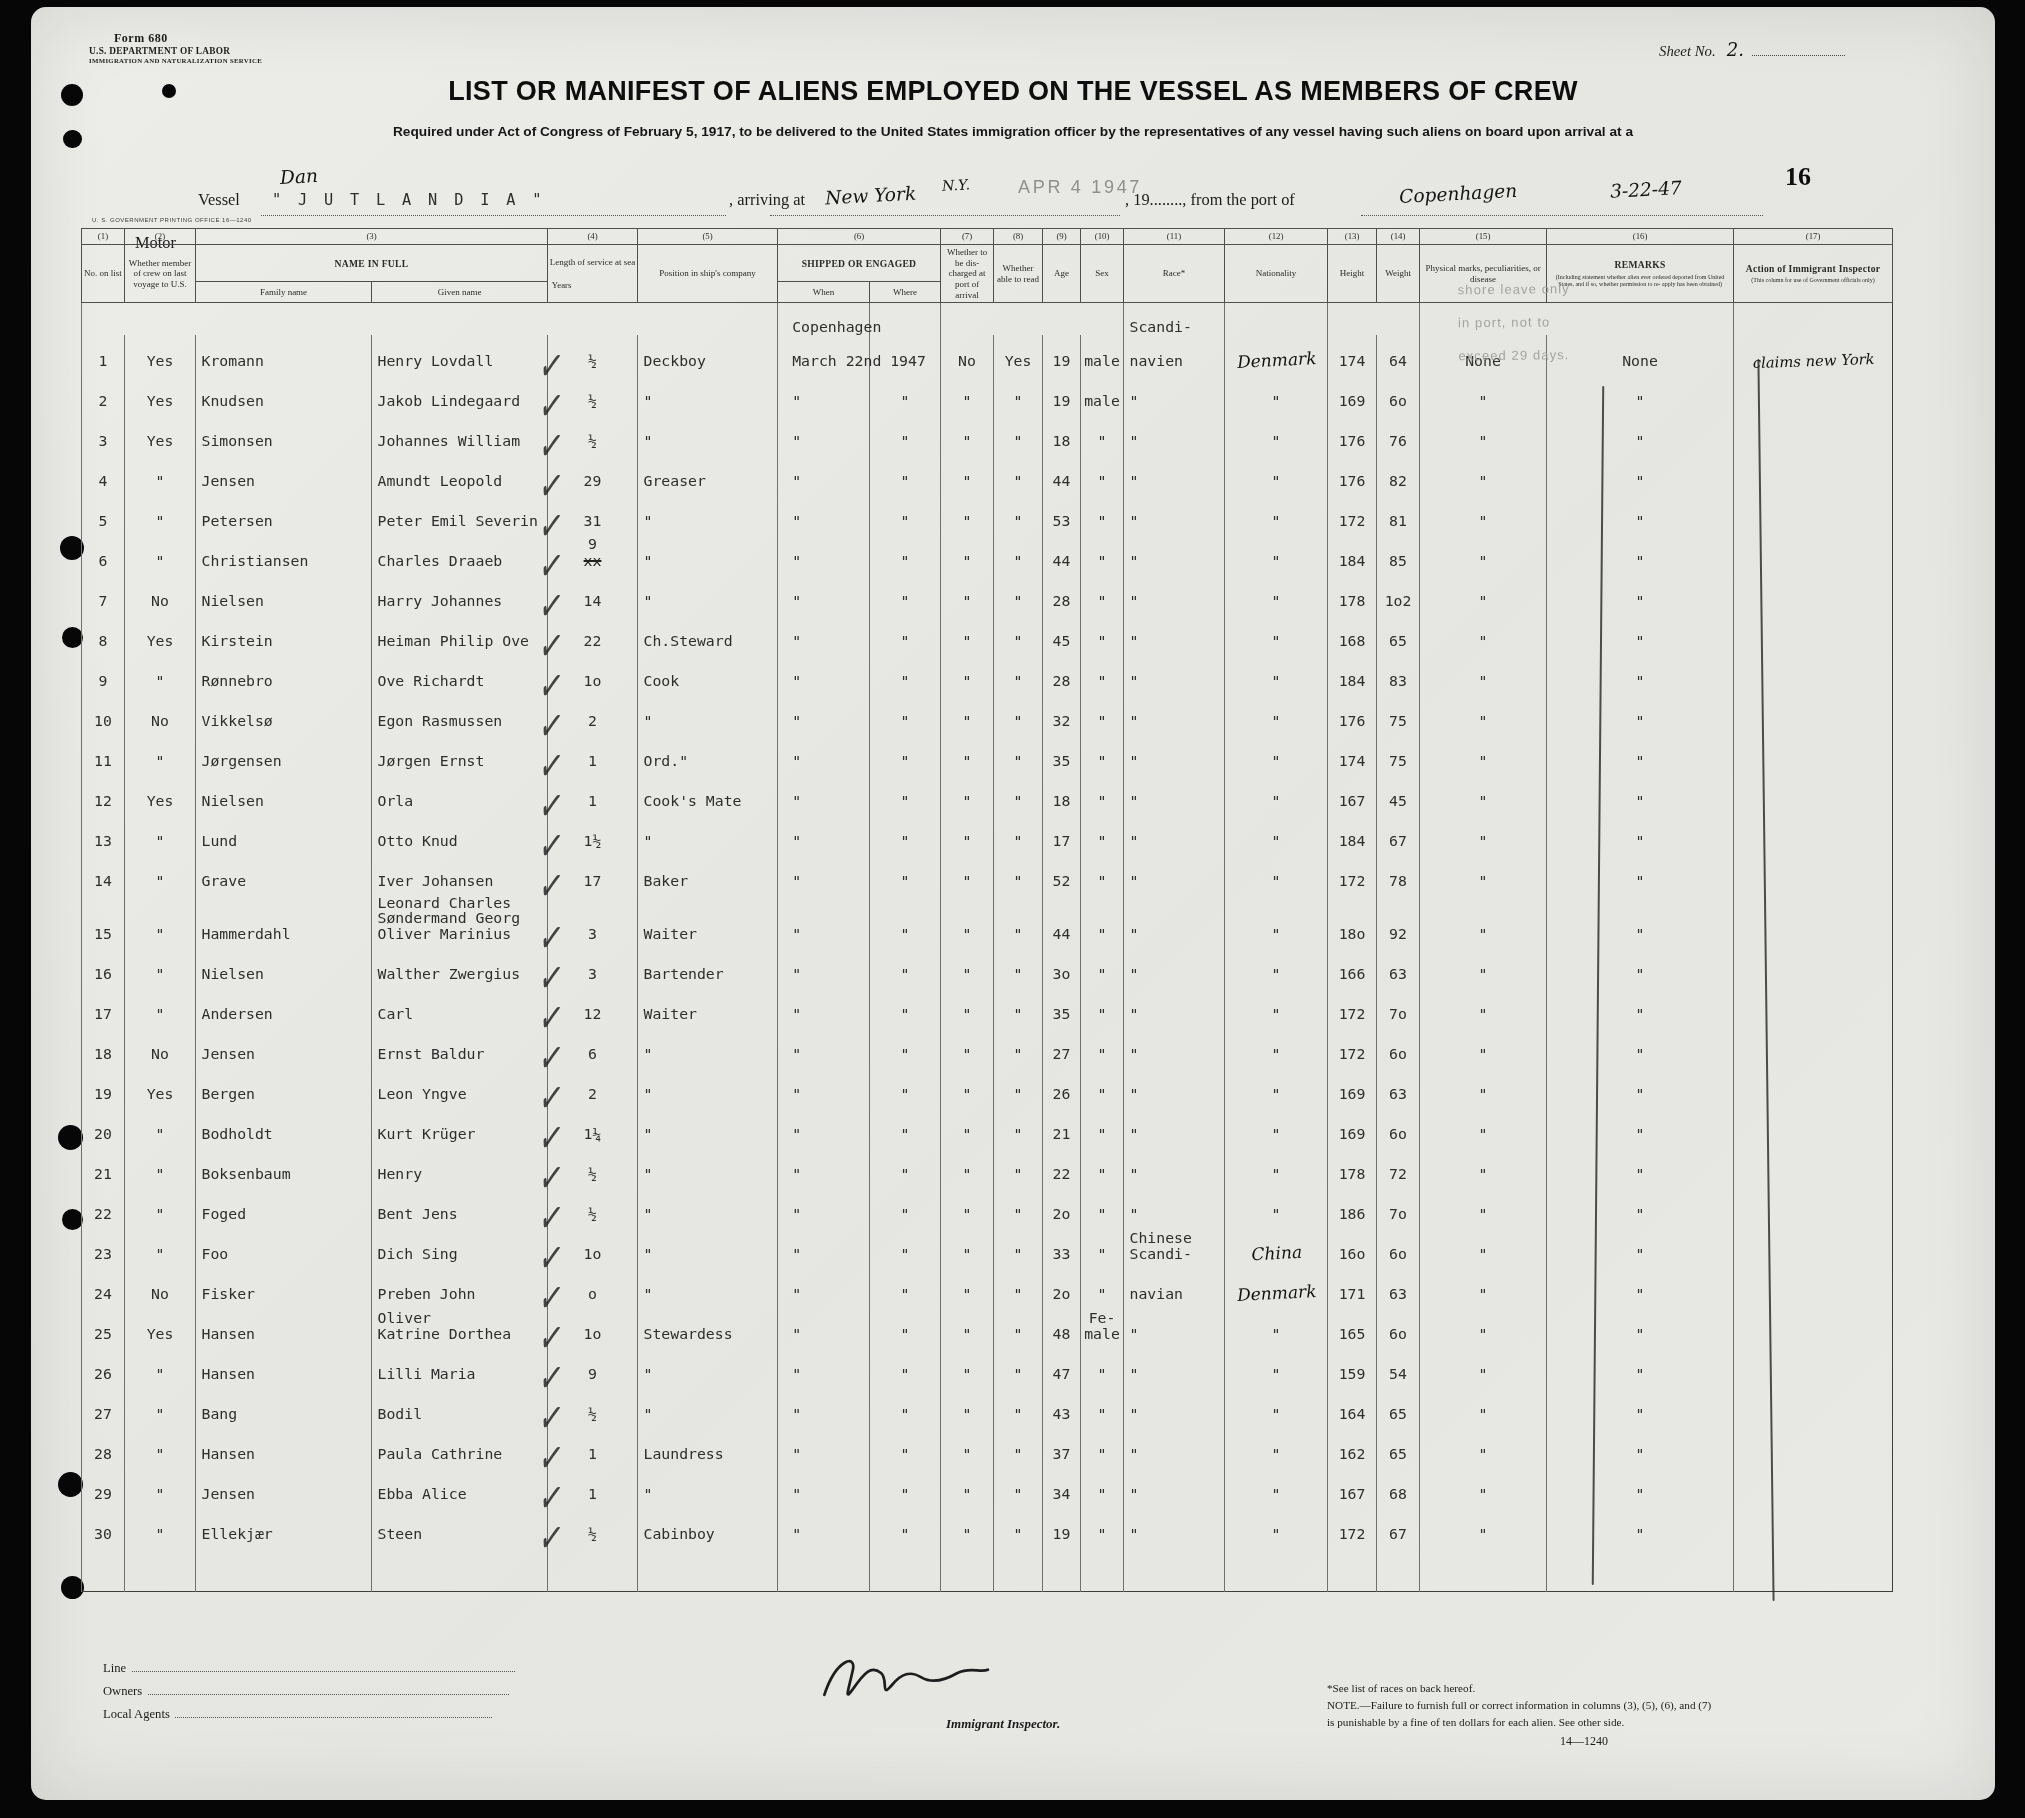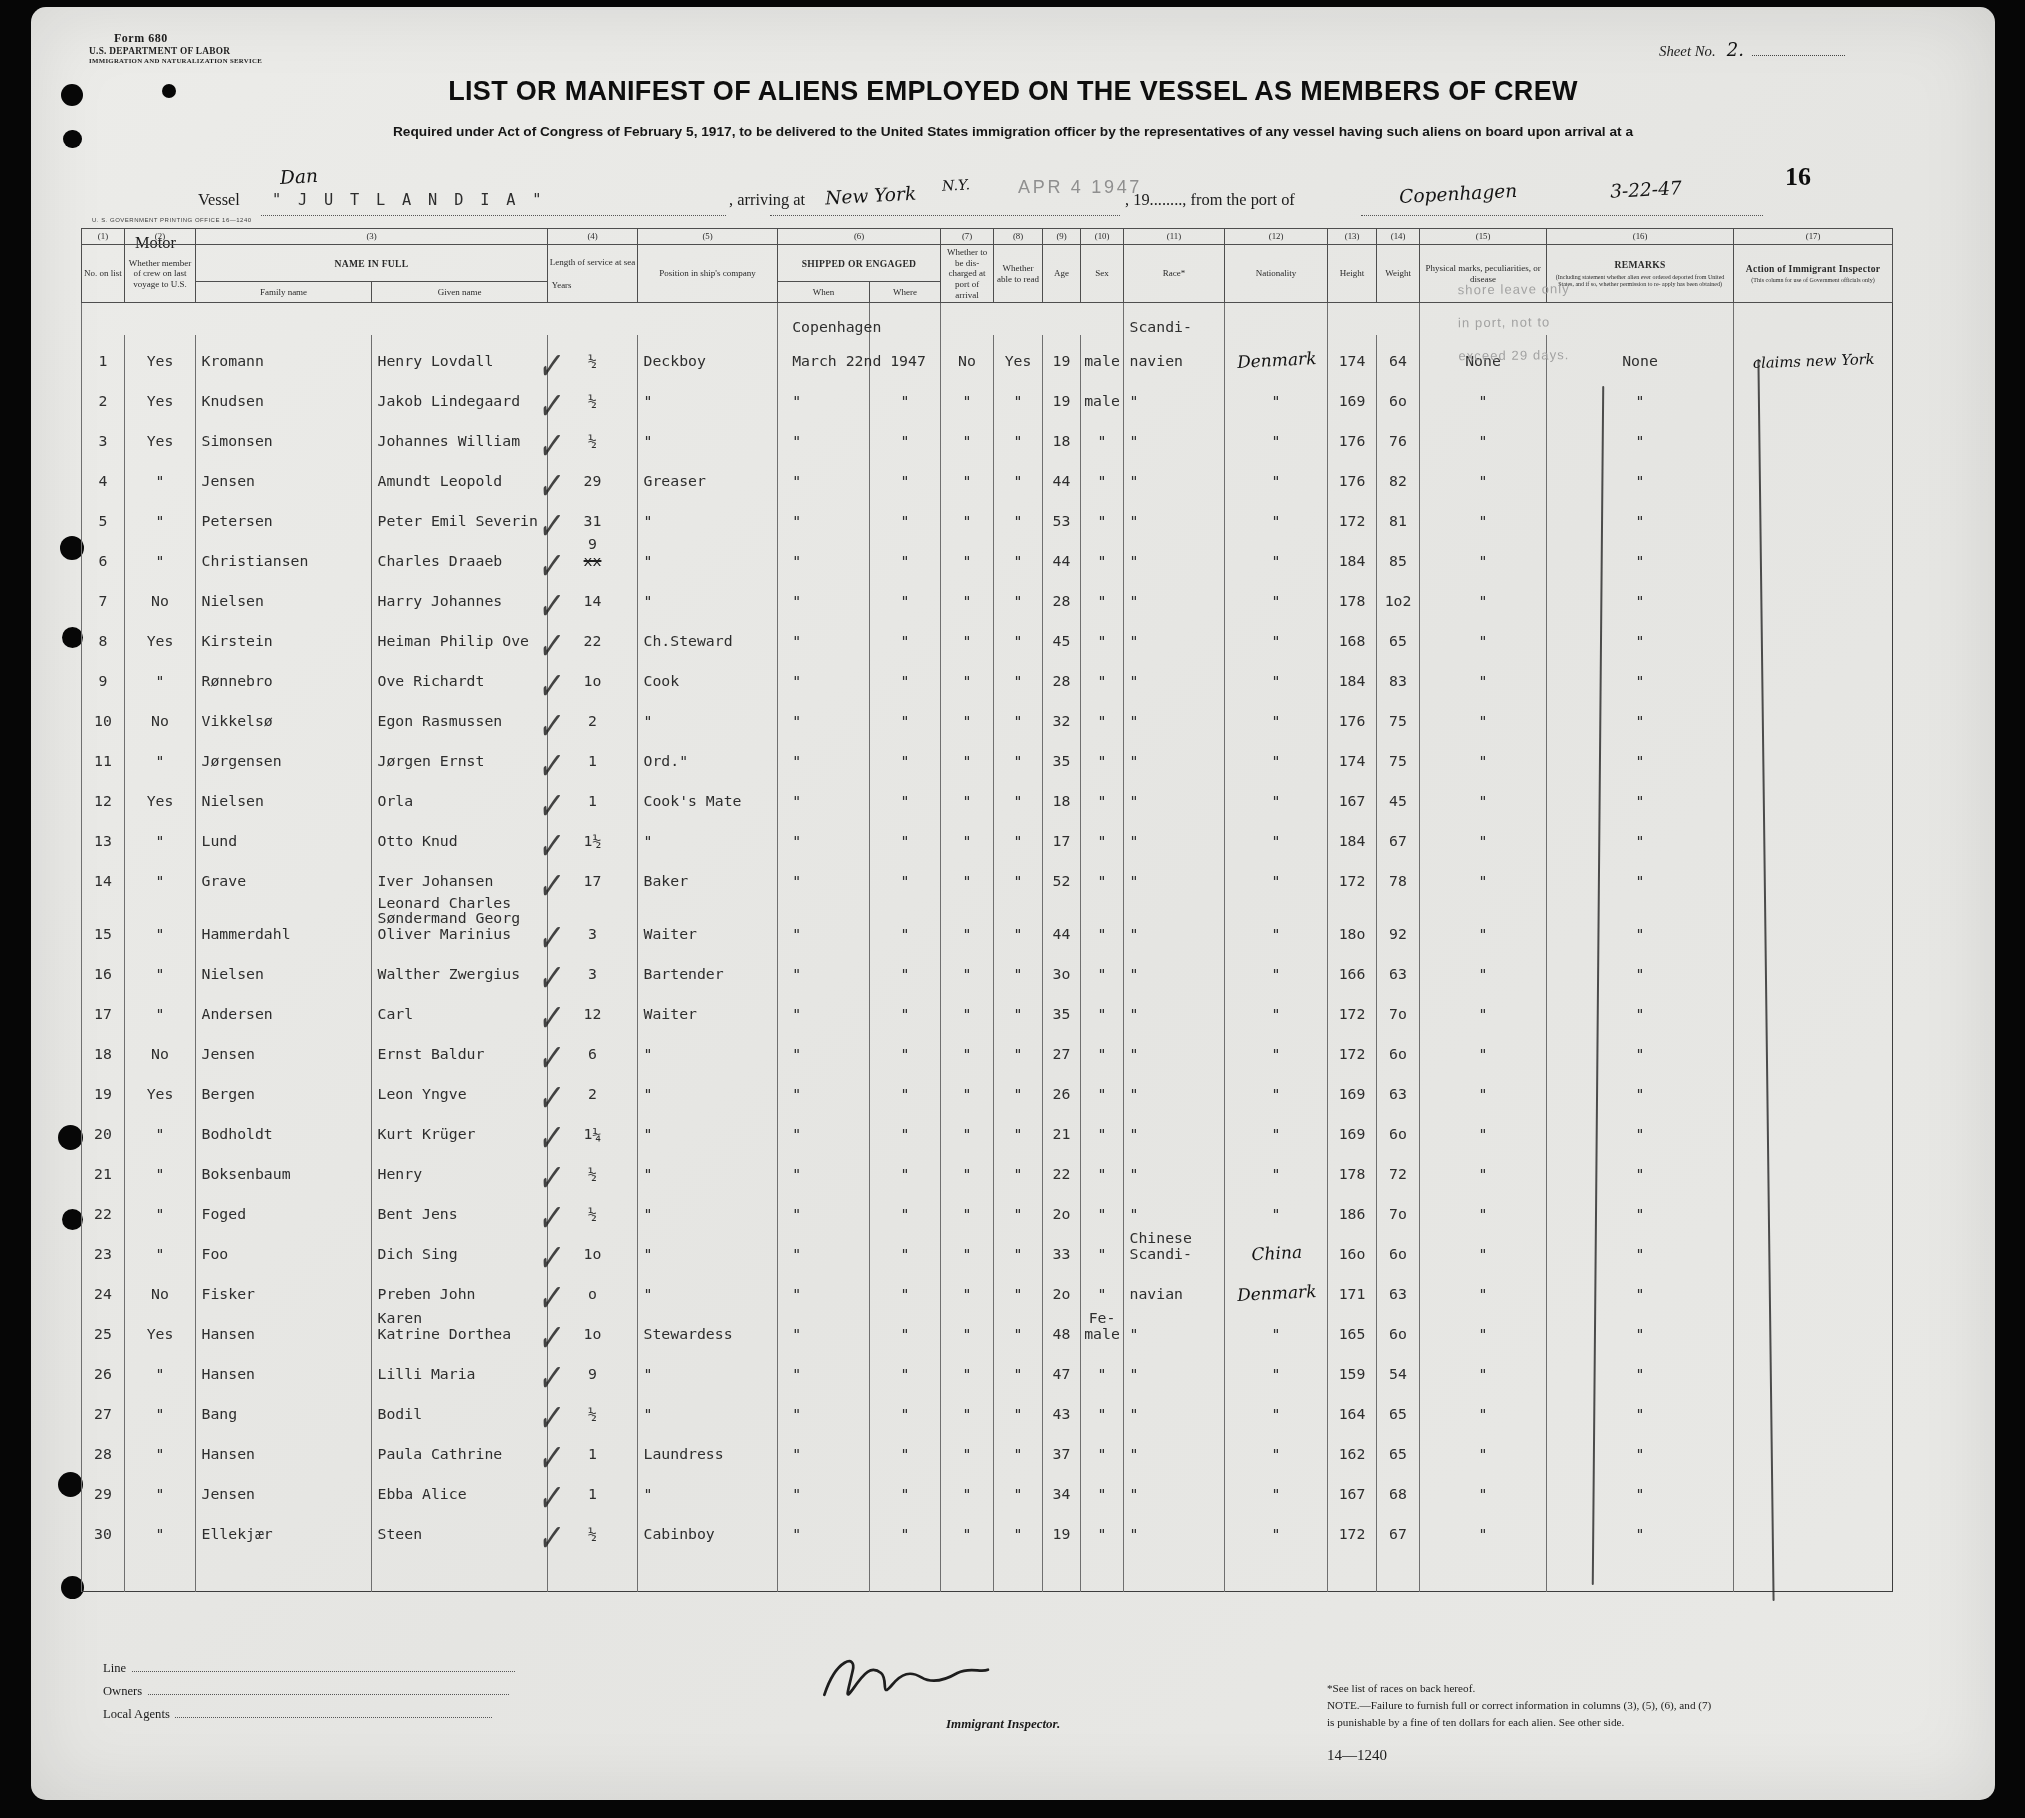--- a/index.html
+++ b/index.html
@@ -83,21 +83,21 @@
 
   .fleft { position:absolute; left:72px; top:1654px; font-family:"Liberation Serif",serif;
            font-size:12.6px; color:#1b1b1b; }
   .frow { margin-bottom:8.2px; }
   .fdots { display:inline-block; border-bottom:1.6px dotted #555; height:9.9px; margin-left:5.5px; }
   .sig { position:absolute; left:783px; top:1642px; }
   .insp { position:absolute; left:915px; top:1709px; font-family:"Liberation Serif",serif;
           font-style:italic; font-weight:bold; font-size:13px; color:#1b1b1b; }
   .fright { position:absolute; left:1296px; top:1673px; width:514px;
             font-family:"Liberation Serif",serif; font-size:11.2px; color:#1b1b1b; line-height:17px; }
-  .fcode { text-align:left; margin-top:16px; font-size:15px; }
+  .fcode { text-align:center; margin-top:2px; font-size:12px; }
 </style>
 </head>
 <body>
 
 <div class="paper">
 
   <div class="hole" style="left:29.6px;top:77px;width:22px;height:22px;"></div>
   <div class="hole" style="left:32px;top:123px;width:18.6px;height:18.6px;"></div>
   <div class="hole" style="left:131px;top:77px;width:14.2px;height:14.2px;"></div>
   <div class="hole" style="left:28.5px;top:529px;width:24px;height:24px;"></div>
@@ -742,21 +742,21 @@
           <td class="c-height">171</td>
           <td class="c-weight">63</td>
           <td class="c-marks">"</td>
           <td class="c-remarks">"</td>
           <td class="c-action"></td>
         </tr>
         <tr>
           <td class="c-no">25</td>
           <td class="c-member">Yes</td>
           <td class="c-family">Hansen</td>
-          <td class="c-given">Karen
+          <td class="c-given">Oliver
 Katrine Dorthea</td>
           <td class="c-service"><span class="check">✓</span>1o</td>
           <td class="c-position">Stewardess</td>
           <td class="c-when">"</td>
           <td class="c-where">"</td>
           <td class="c-disch">"</td>
           <td class="c-read">"</td>
           <td class="c-age">48</td>
           <td class="c-sex">Fe-
 male</td>

